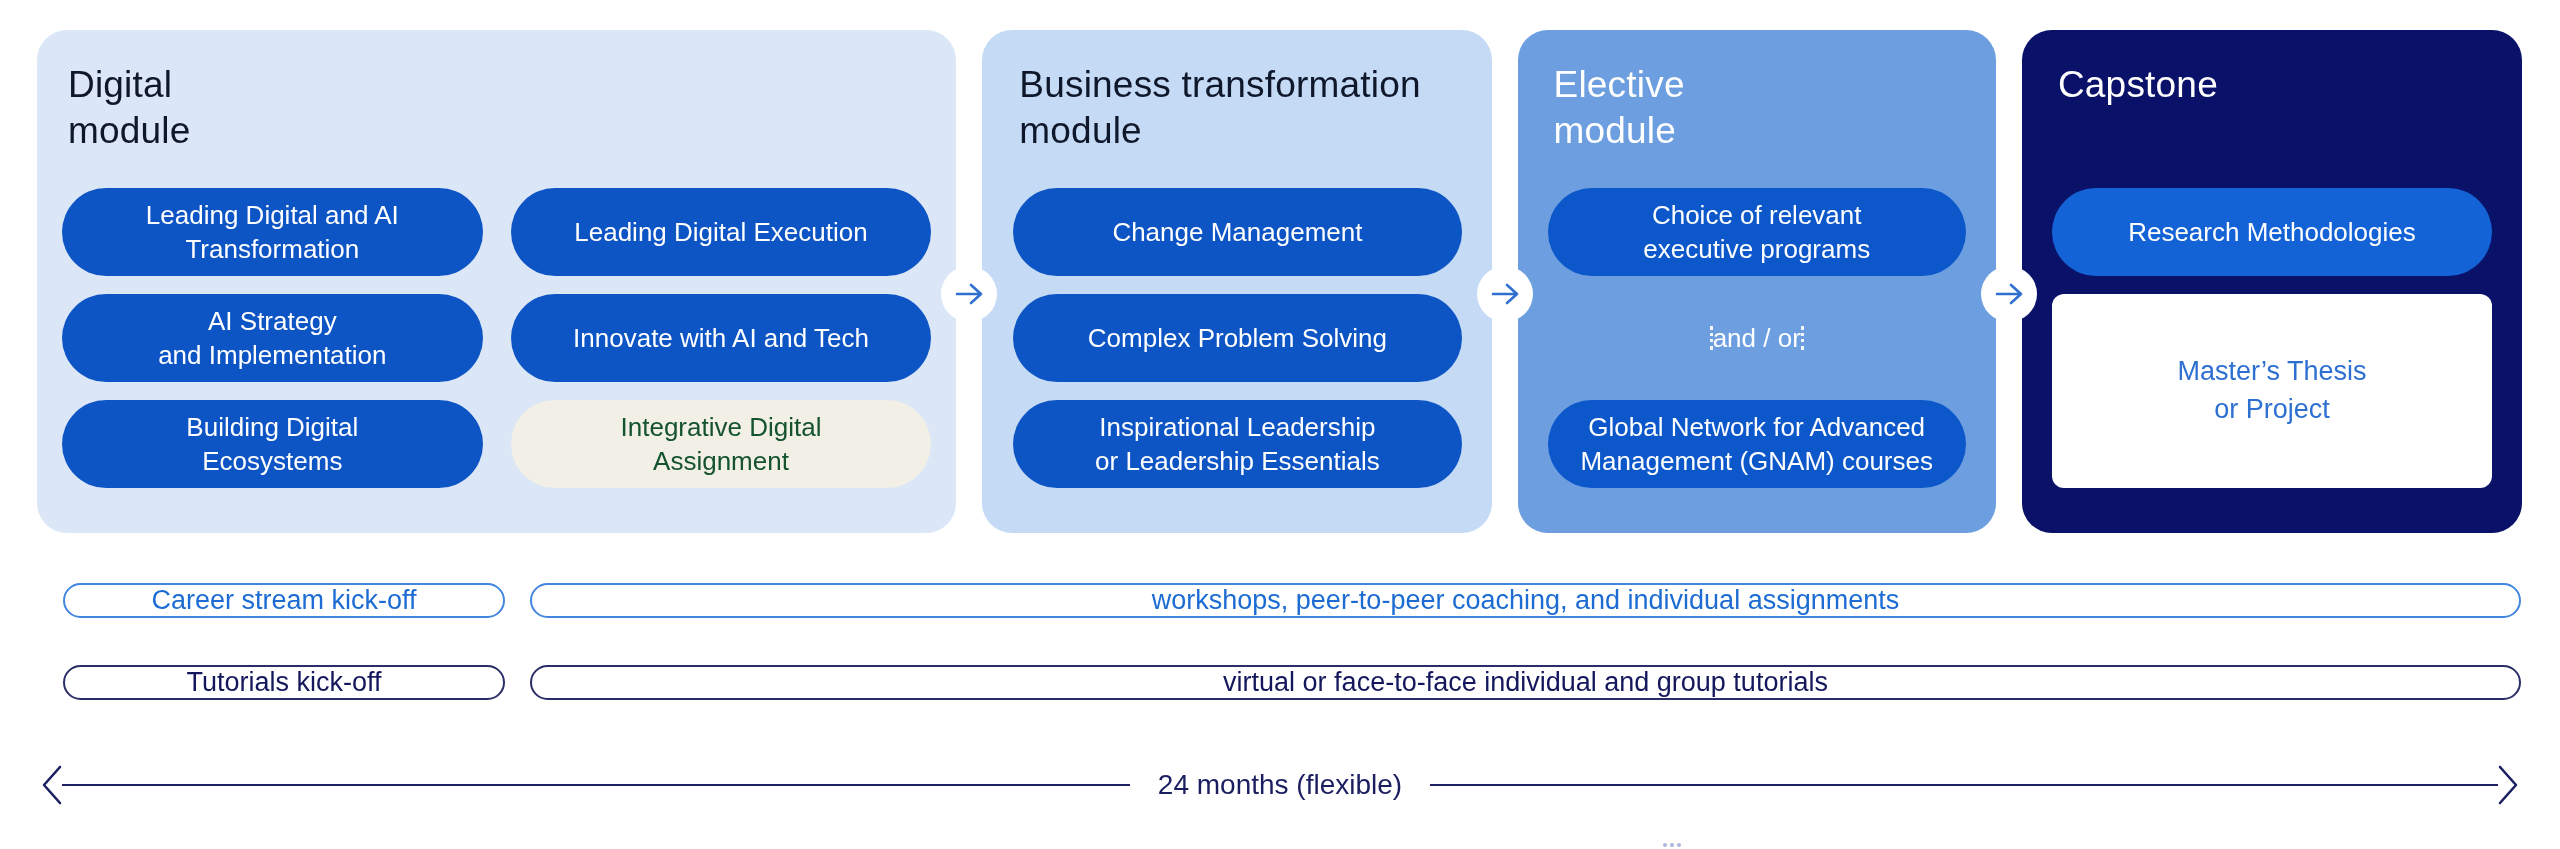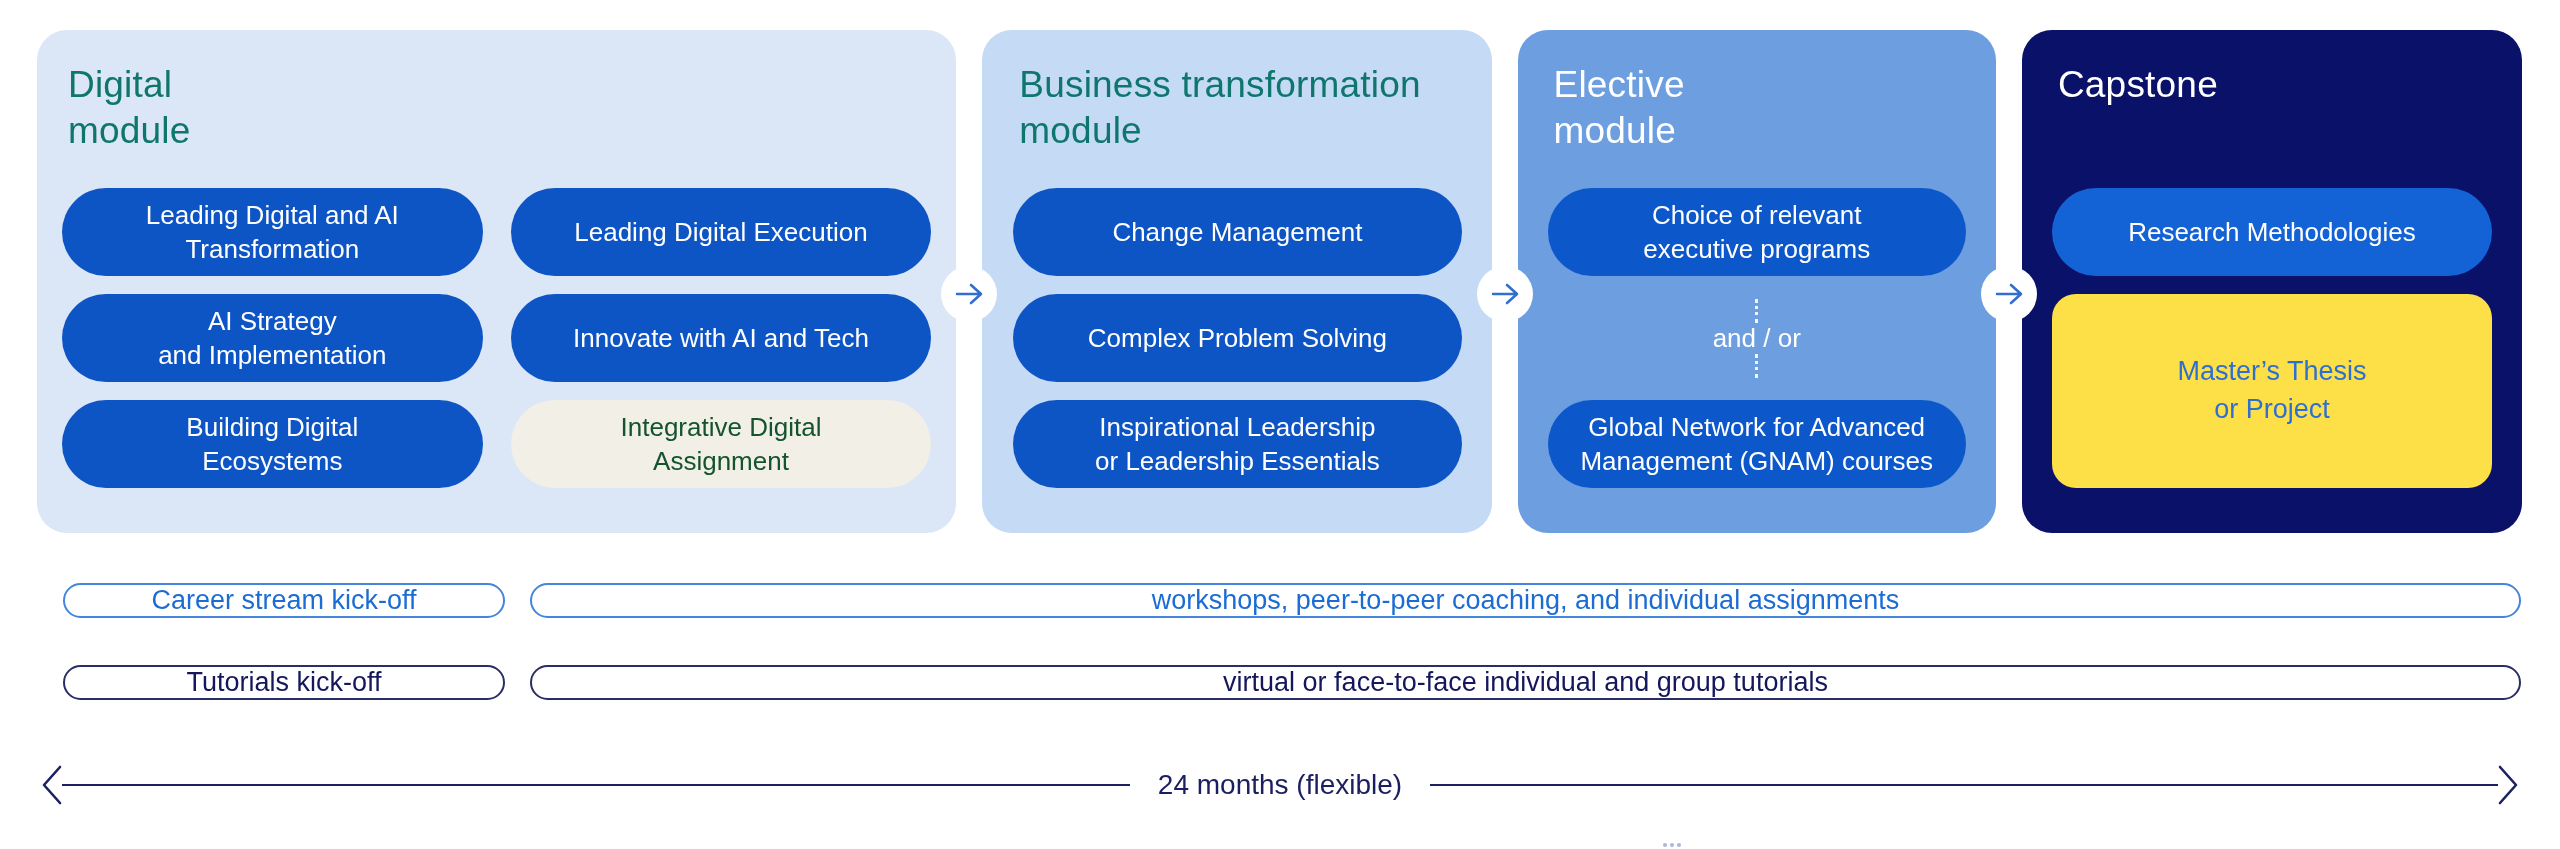--- a/index.html
+++ b/index.html
@@ -9,40 +9,40 @@
 
   
   .modules { position: absolute; left: 37px; right: 38px; top: 30px; height: 503px; display: flex; gap: 26px; }
   .module { position: relative; border-radius: 30px; display: flex; flex-direction: column; justify-content: space-between; padding: 26px 30px 45px 30px; }
   .m1 { flex: 964 0 0; background: #dbe7f7; padding-left: 25px; padding-right: 25px; }
   .m2 { flex: 497 0 0; background: #c5daf4; padding-left: 31px; }
   .m3 { flex: 464 0 0; background: #6d9edf; }
   .m4 { flex: 488 0 0; background: #0a1168; }
 
   .module-title { margin: 6px 0 0 6px; font-size: 37px; line-height: 1.25; font-weight: 400; white-space: pre-line; letter-spacing: 0.2px; }
-  .t-blue { color: #0f766e; }
+  .t-blue { color: #0f172a; }
   .t-white { color: #ffffff; }
 
   
   .pill-grid { display: grid; grid-template-columns: 1fr 1fr; column-gap: 28px; row-gap: 18px; }
   .pill-col  { display: flex; flex-direction: column; gap: 18px; }
   .pill { height: 88px; border-radius: 44px; display: flex; align-items: center; justify-content: center;
           text-align: center; font-size: 26px; line-height: 1.32; white-space: pre-line; padding: 0 14px; }
   .solid { background: #0d55c5; color: #ffffff; }
   .m3 .solid { background: #0c58cb; }
   .m4 .solid { background: #1463d6; }
   .cream { background: #f1efe6; color: #14532d; }
 
   
-  .connector { height: 88px; display: flex; flex-direction: column; align-items: center; justify-content: center; }
+  .connector { height: 88px; display: flex; flex-direction: row; align-items: center; justify-content: center; }
   .dotline { width: 0; height: 24px; border-left: 3px dotted rgba(255,255,255,0.9); }
   .and-or { color: #ffffff; font-size: 26px; }
 
   
-  .thesis { height: 194px; border-radius: 24px; background: #fde047; color: #2e6fd2; display: flex; align-items: center;
+  .thesis { height: 194px; border-radius: 12px; background: #ffffff; color: #2e6fd2; display: flex; align-items: center;
             justify-content: center; text-align: center; font-size: 27px; line-height: 1.4; white-space: pre-line; }
 
   
   .arrow-badge { position: absolute; left: -13px; top: 236px; transform: translateX(-50%); width: 56px; height: 56px;
                  border-radius: 50%; background: #ffffff; display: flex; align-items: center; justify-content: center; z-index: 2; }
 
   
   .support-row { position: absolute; left: 63px; right: 39px; display: flex; gap: 25px; align-items: center; }
   .row-a { top: 568px; height: 64px; }
   .row-b { top: 650px; height: 65px; }

